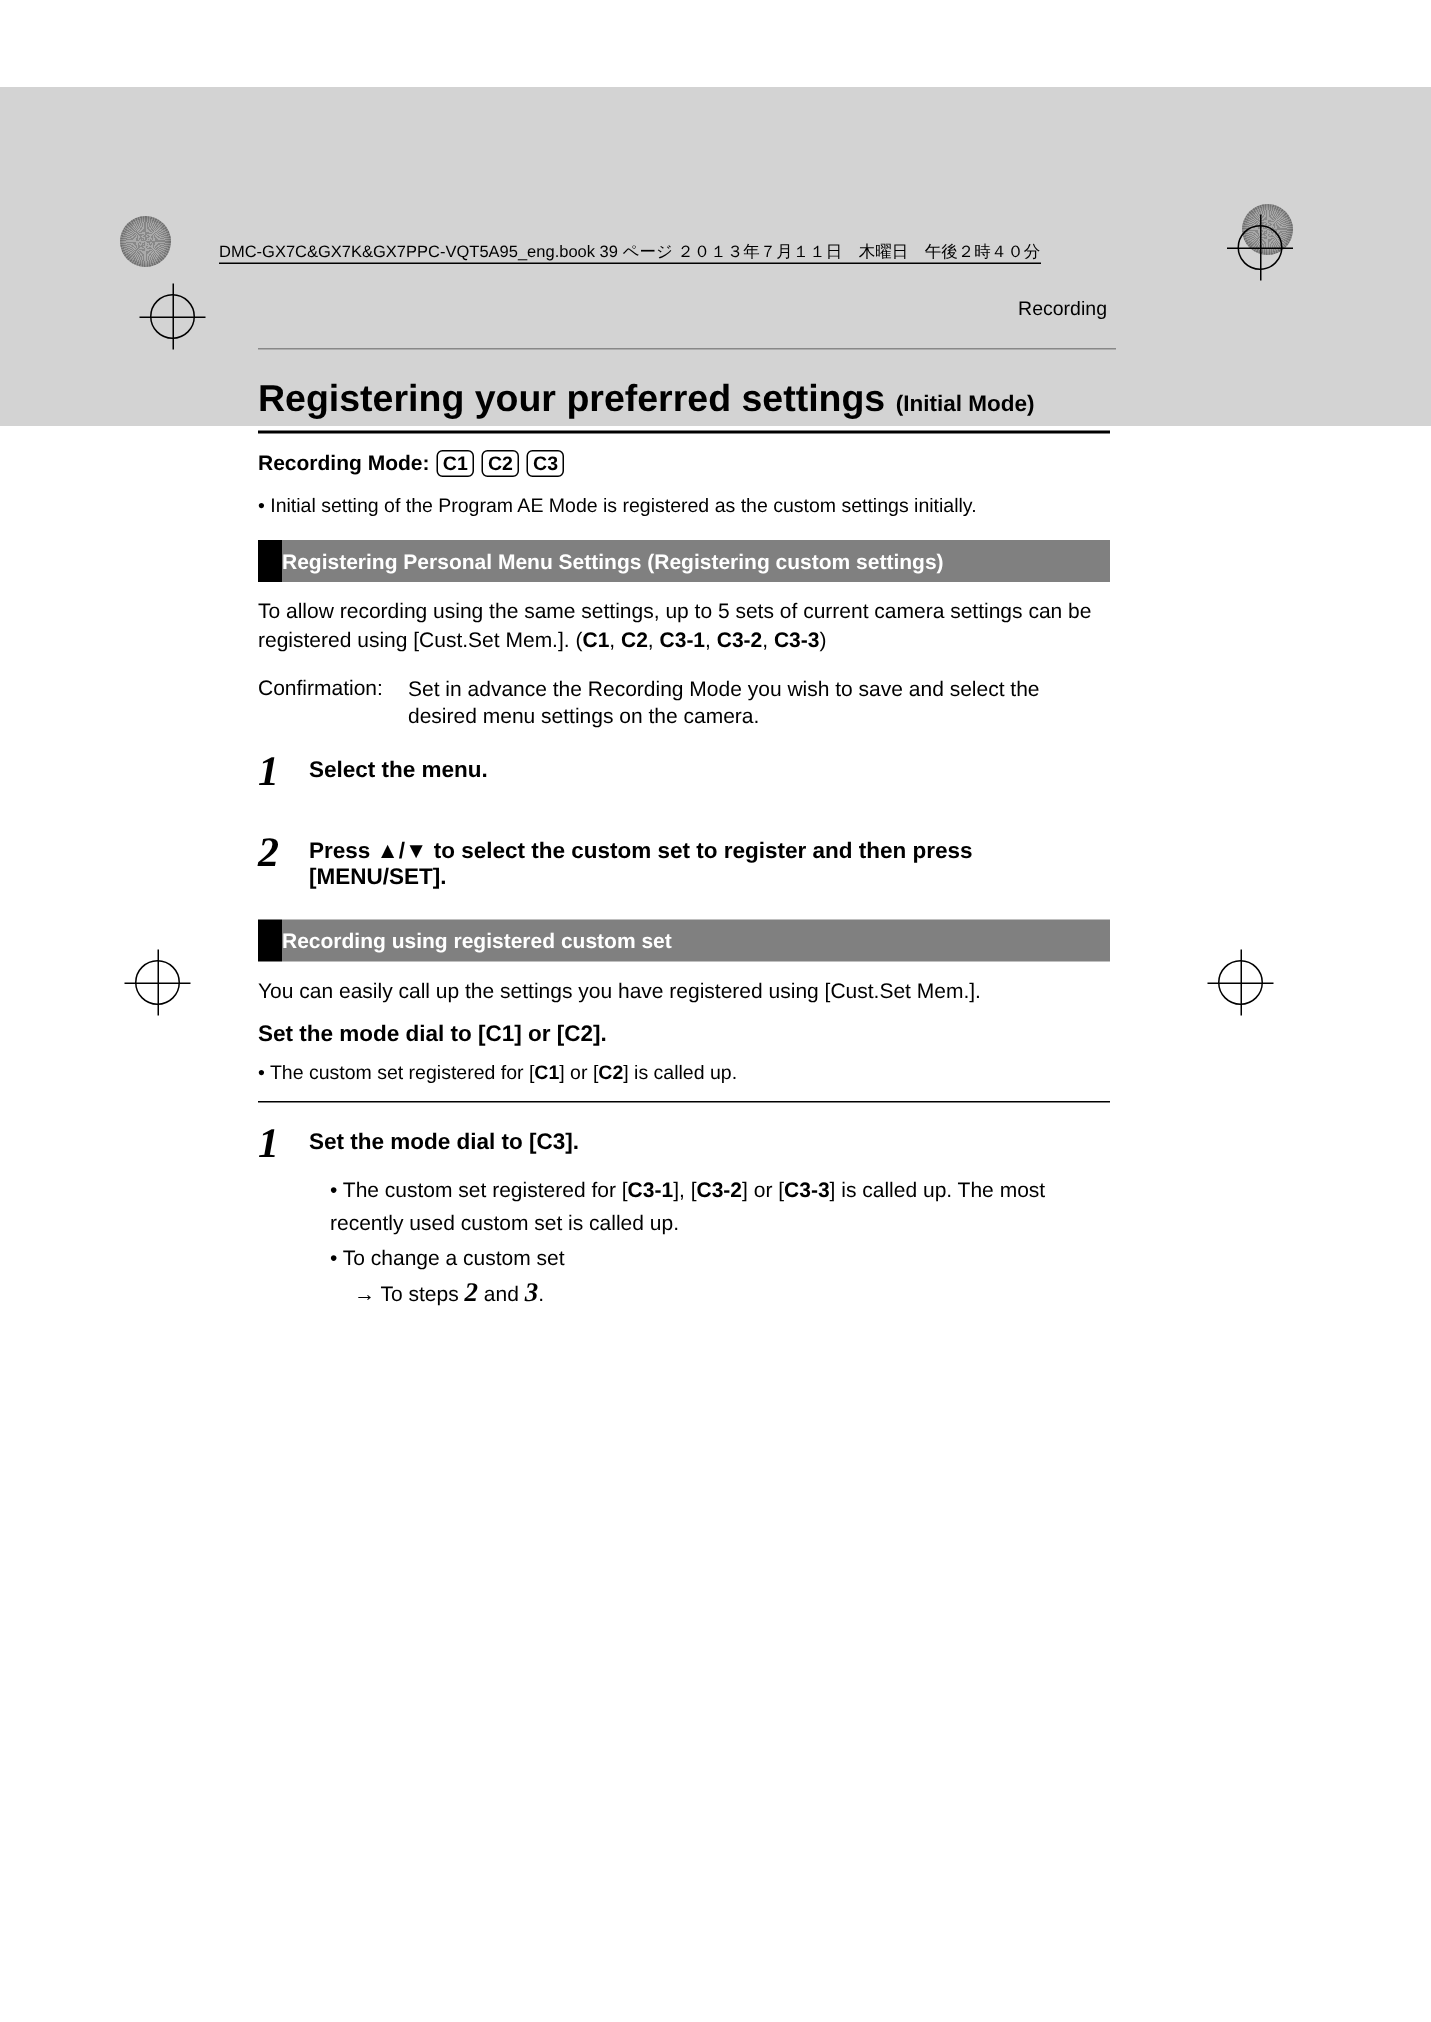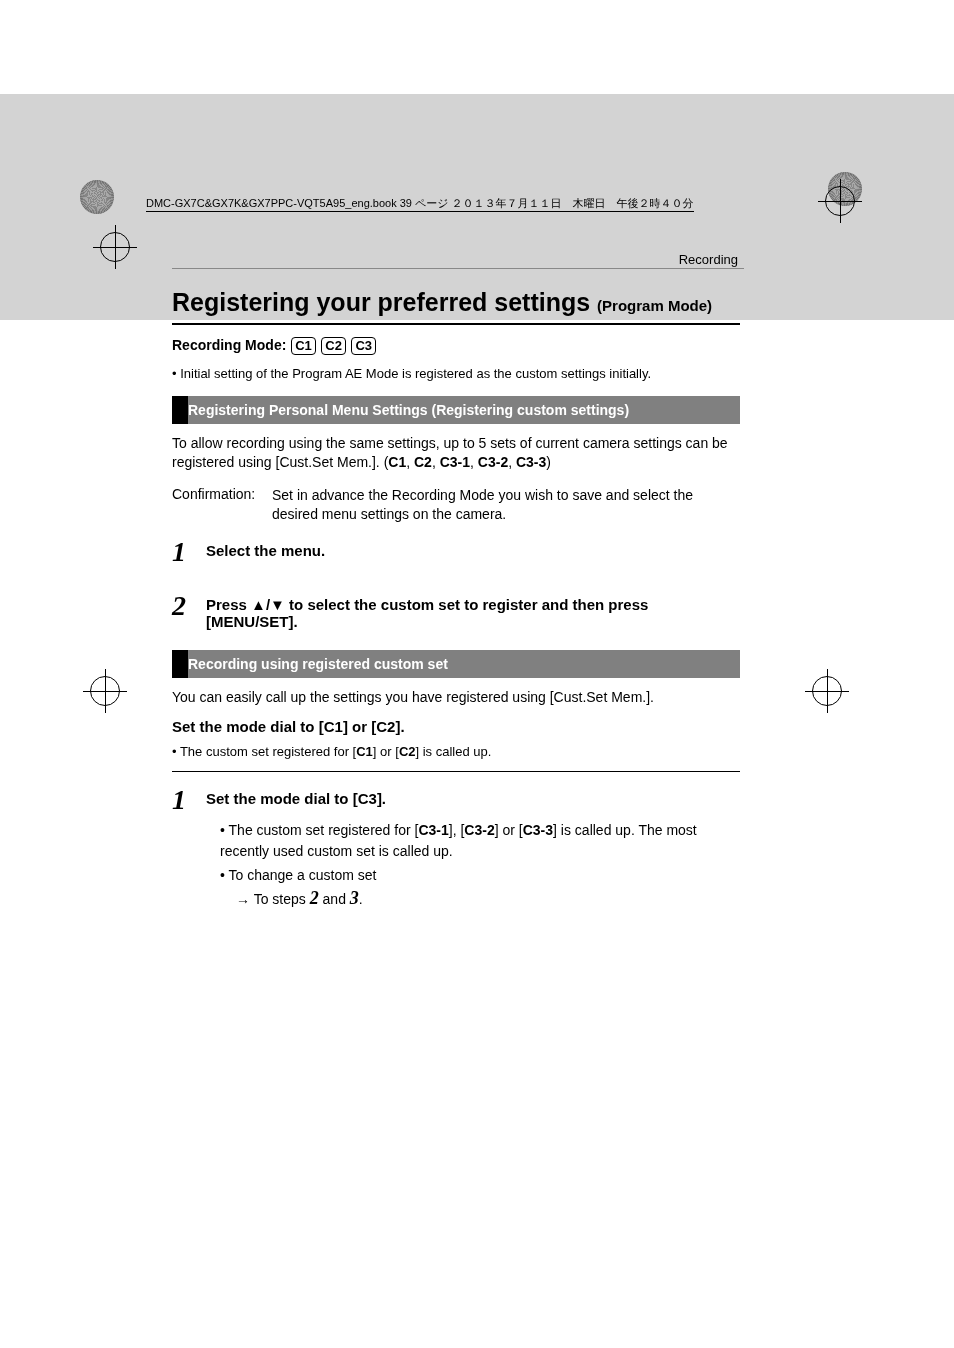--- a/index.html
+++ b/index.html
@@ -8,21 +8,20 @@
     font-family: Arial, Helvetica, sans-serif;
     background: #fff;
     width: 954px;
     position: relative;
   }
   .page {
     width: 954px;
     height: 979px;
     position: relative;
     background: #fff;
-    margin-top: 36px;
   }
   .gray-area {
     position: absolute;
     left: 0;
     top: 58px;
     width: 954px;
     height: 226px;
     background: #d3d3d3;
   }
   .header-rosette {
@@ -64,21 +63,21 @@
     left: 172px;
     top: 196px;
     width: 568px;
   }
   .section-label {
     text-align: right;
     font-size: 13px;
     margin-right: 2px;
     position: absolute;
     right: 0;
-    top: 20px;
+    top: 2px;
   }
   .gray-bar {
     position: absolute;
     left: 0;
     right: -4px;
     top: 36px;
     height: 1px;
     background: #888;
   }
   .title-wrap {
@@ -234,21 +233,21 @@
       </span>
     </div>
 
   <div class="header-label">DMC-GX7C&amp;GX7K&amp;GX7PPC-VQT5A95_eng.book  39 ページ  ２０１３年７月１１日　木曜日　午後２時４０分</div>
 
   <div class="content">
     <div class="section-label">Recording</div>
     <div class="gray-bar"></div>
 
     <div class="title-wrap">
-      <span class="title">Registering your preferred settings </span><span class="title-sub">(Program Mode)</span>
+      <span class="title">Registering your preferred settings </span><span class="title-sub">(Initial Mode)</span>
     </div>
 
     <div class="after-title">
       <div>
         <span class="rec-mode">Recording Mode: </span>
         <span class="mode-chip">C1</span>
         <span class="mode-chip">C2</span>
         <span class="mode-chip">C3</span>
       </div>
 

